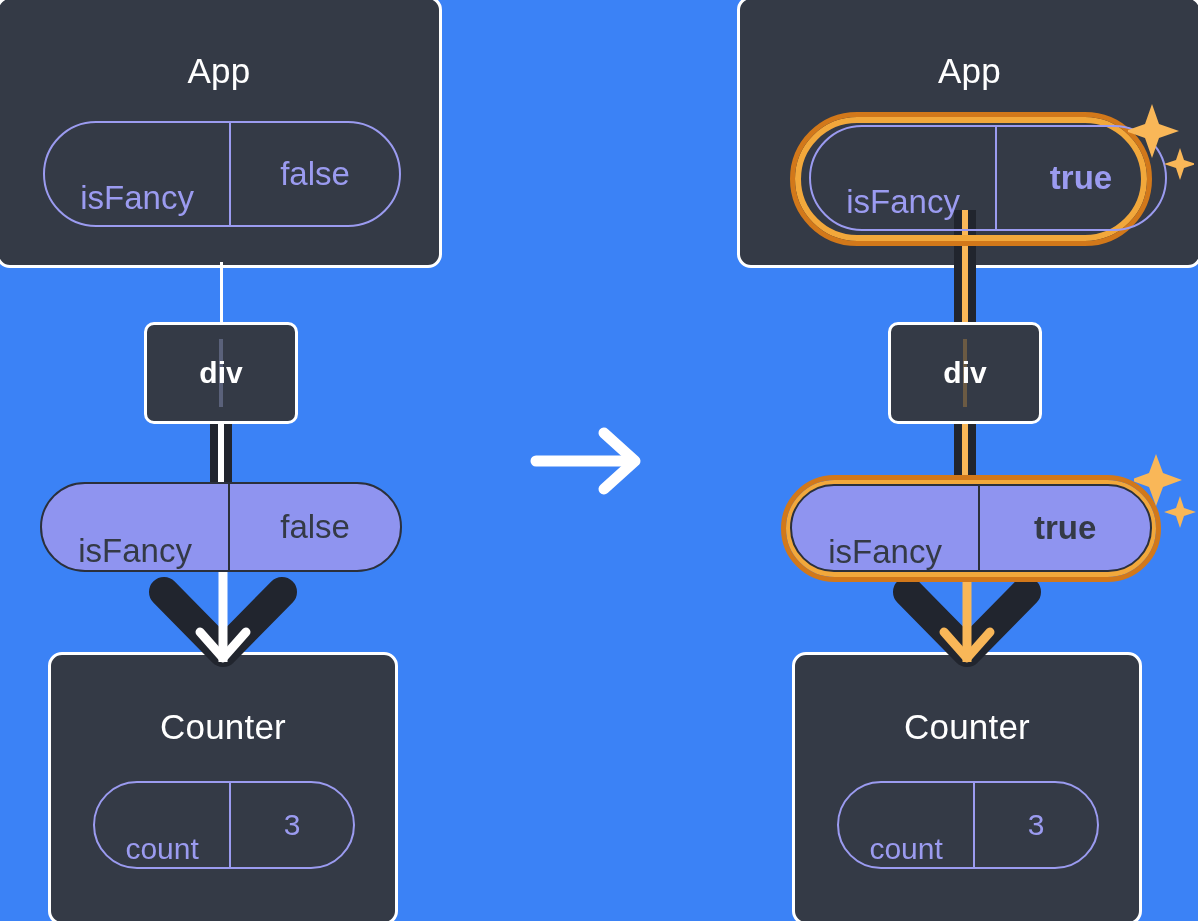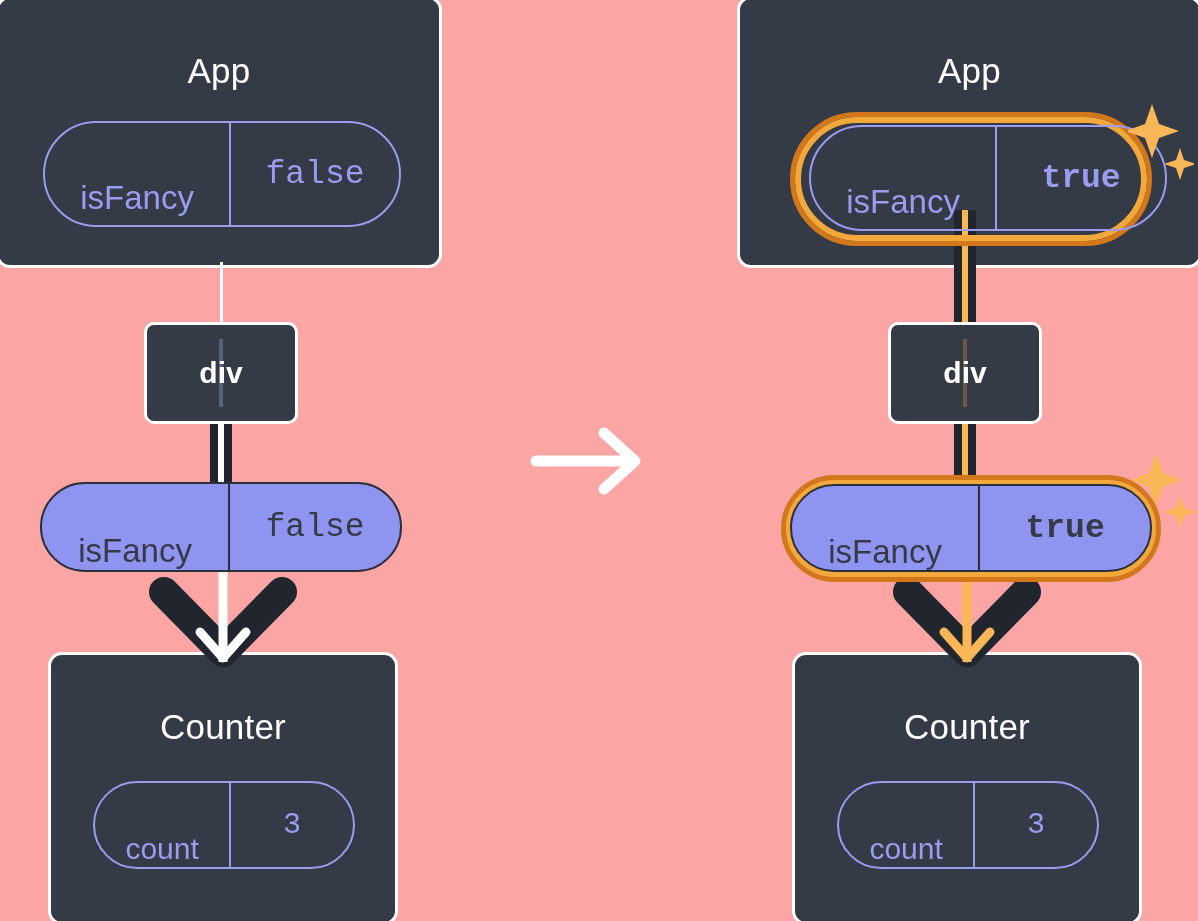--- a/index.html
+++ b/index.html
@@ -10,21 +10,21 @@
   body {
     width: 1198px;
     height: 921px;
     overflow: hidden;
     font-family: "Liberation Sans", sans-serif;
   }
   #stage {
     position: relative;
     width: 1198px;
     height: 921px;
-    background: #fca5a5;
+    background: #3b82f6;
   }
 
   
   .comp-box {
     position: absolute;
     background: #343a46;
     border: 3px solid #ffffff;
     border-radius: 14px;
     box-sizing: border-box;
   }
@@ -75,21 +75,21 @@
     overflow: hidden;
   }
   .pill .cell {
     display: flex;
     align-items: center;
     justify-content: center;
     box-sizing: border-box;
     white-space: nowrap;
   }
   .pill .cell.key { flex: 0 0 52%; margin-top: 48px; }
-  .pill .cell.val { flex: 1 1 auto; font-family: Liberation Mono, monospace; }
+  .pill .cell.val { flex: 1 1 auto; }
 
   
   .pill.outline {
     border: 2px solid #9b9bf0;
     background: transparent;
   }
   .pill.outline .cell { color: #9b9bf0; font-size: 33px; }
   .pill.outline .cell.val { border-left: 2px solid #9b9bf0; }
 
   

